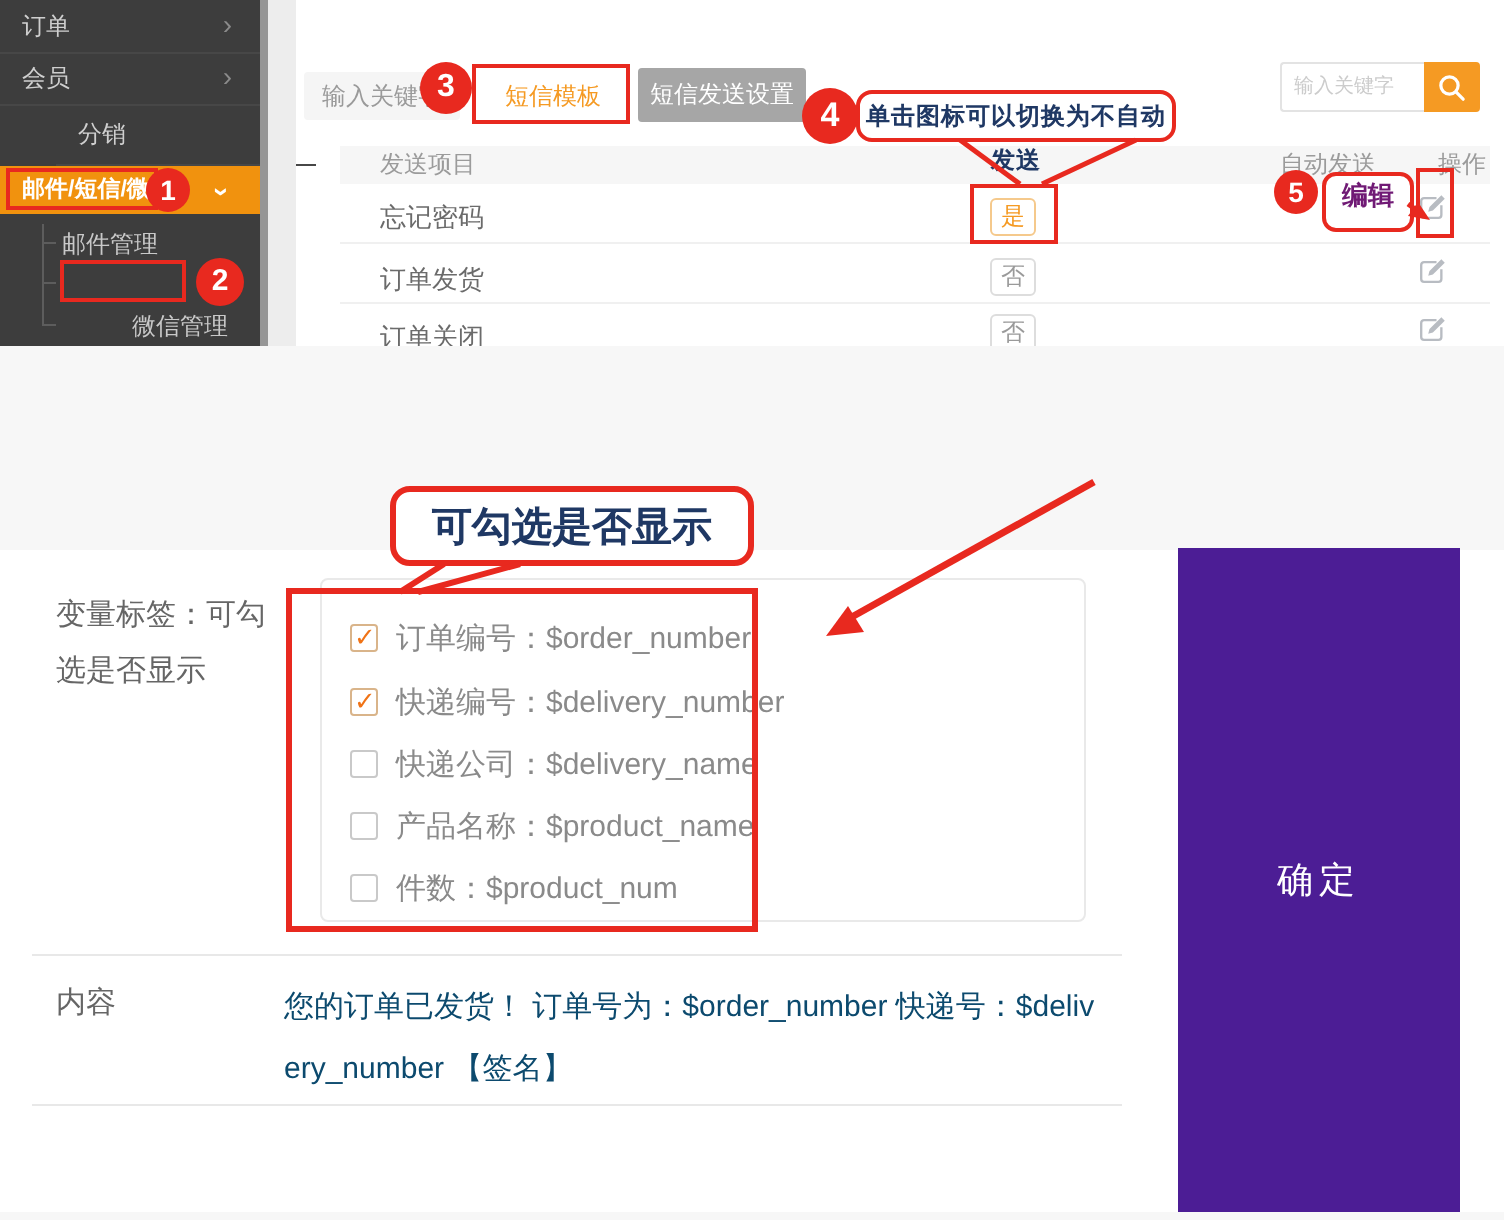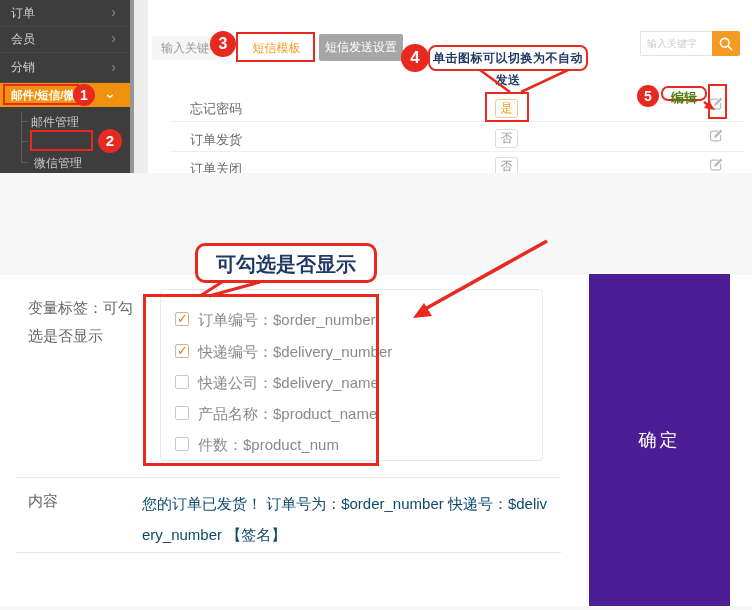--- a/index.html
+++ b/index.html
@@ -40,21 +40,21 @@
   .trow-name { position:absolute; left:190px; font-size:13px; color:#6b6b6b; }
   .badge { position:absolute; left:495px; width:23px; height:19px; line-height:17px; text-align:center; font-size:12px; color:#9a9a9a; border:1px solid #ddd; border-radius:3px; background:#fff; cursor:pointer; }
   .badge.on { color:#f59a23; border-color:#f5c98c; }
   .row-div { position:absolute; left:170px; width:575px; height:1px; background:#f0f0f0; }
   .edit-ic { position:absolute; left:707px; width:18px; height:18px; cursor:pointer; }
 
   
   .redbox { position:absolute; border:2px solid #e8291f; background:transparent; pointer-events:none; }
   .circle { position:absolute; background:#e8291f; color:#fff; font-weight:bold; border-radius:50%; text-align:center; pointer-events:none; }
   .callout { position:absolute; border:2px solid #e8291f; border-radius:8px; background:#fff; color:#1f3864; font-weight:bold; text-align:center; pointer-events:none; }
-  .tip-edit { left:661px; top:86px; width:46px; height:15px; line-height:19px; font-size:13px; border-radius:7px; color:#4d7c0f; }
+  .tip-edit { left:661px; top:86px; width:46px; height:30px; line-height:19px; font-size:13px; border-radius:7px; color:#701a75; }
 
   
   .midband { left:0; top:173px; width:752px; height:102px; background:#f7f7f7; }
 
   
   .confirm-btn { left:589px; top:274px; width:141px; height:332px; background:#4c1d95; border:none; color:#fff; font-size:18px; letter-spacing:3px; cursor:pointer; font-family:inherit; }
   .bottom-strip { left:0; top:606px; width:752px; height:4px; background:#f7f7f7; }
   .var-label { left:28px; top:294px; width:116px; font-size:15px; color:#666; line-height:28px; }
   .cb-panel { left:160px; top:289px; width:383px; height:172px; background:#fff; border:1px solid #e9e9e9; border-radius:4px; }
   .cb-row { position:absolute; left:175px; height:20px; cursor:pointer; }
@@ -75,51 +75,58 @@
 
   <div class="abs sidebar">
     <div class="sb-item" style="top:0;">
       <span>订单</span>
       <span class="sb-chev">›</span>
     </div>
     <div class="sb-item" style="top:26px;">
       <span>会员</span>
       <span class="sb-chev">›</span>
     </div>
-    <div class="sb-item" style="top:52px; line-height:30px;">
+    <div class="sb-item" style="top:52px; line-height:30px;margin-left:28px;">
       <span>分销</span>
       <span class="sb-chev" style="line-height:30px;">›</span>
     </div>
     <div class="sb-item sb-item--orange" style="top:83px; height:24px; line-height:24px; font-size:11.5px;">
       <span>邮件/短信/微信</span>
       <span class="sb-chev">›</span>
     </div>
 
     <div class="abs treeline" style="left:21px; top:112px; width:1px; height:50px;"></div>
     <div class="abs treeline" style="left:21px; top:121px; width:7px; height:1px;"></div>
     <div class="abs treeline" style="left:21px; top:141px; width:7px; height:1px;"></div>
     <div class="abs treeline" style="left:21px; top:162px; width:7px; height:1px;"></div>
     <div class="sb-sub" style="top:114px; padding-left:31px;"><span>邮件管理</span></div>
-    <div class="sb-sub" style="top:155px; padding-left:34px;"><span>微信管理</span></div>
+    <div class="sb-sub" style="top:155px; padding-left:34px;margin-left:32px;"><span>微信管理</span></div>
   </div>
   <div class="abs sb-scroll"></div>
   <div class="abs gutter"></div>
 
   <div class="tab tab--plain" style="left:152px; width:78px;"><span>输入关键字</span></div>
   <div class="tab tab--orange" style="left:239px; width:75px;"><span>短信模板</span></div>
   <div class="tab tab--gray" style="left:319px; width:84px;"><span>短信发送设置</span></div>
 
   <input class="abs search-box" placeholder="输入关键字" style="">
   <button class="abs search-btn">
     <svg width="18" height="18" viewBox="0 0 20 20" style="display:block;margin:0 auto;">
       <circle cx="8.6" cy="8.6" r="4.8" fill="none" stroke="#fff" stroke-width="1.8"></circle>
       <line x1="12.2" y1="12.2" x2="16.2" y2="16.2" stroke="#fff" stroke-width="1.8" stroke-linecap="round"></line>
     </svg>
   </button>
 
+  <div class="abs thead">
+    <span class="th-item">发送项目</span>
+    <span class="th-auto">
+        <span>自动发送</span>
+      </span>
+    <span class="th-op">操作</span>
+  </div>
 
   <span class="trow-name" style="top:100px;">忘记密码</span>
   <span class="badge on" style="top:99px;">是</span>
   <span class="edit-ic" style="top:95px;">
     <svg width="18" height="18" viewBox="0 0 20 20">
         <path d="M12.5 4.5H5.6c-.9 0-1.6.7-1.6 1.6v7.8c0 .9.7 1.6 1.6 1.6h8c.9 0 1.6-.7 1.6-1.6V8.5" fill="none" stroke="#b8bcc2" stroke-width="1.3"></path>
         <path d="M15.2 2.9l1.9 1.9-6.6 6.6-2.6.7.7-2.6z" fill="#b8bcc2"></path>
       </svg>
   </span>
   <div class="row-div" style="top:121px;"></div>

